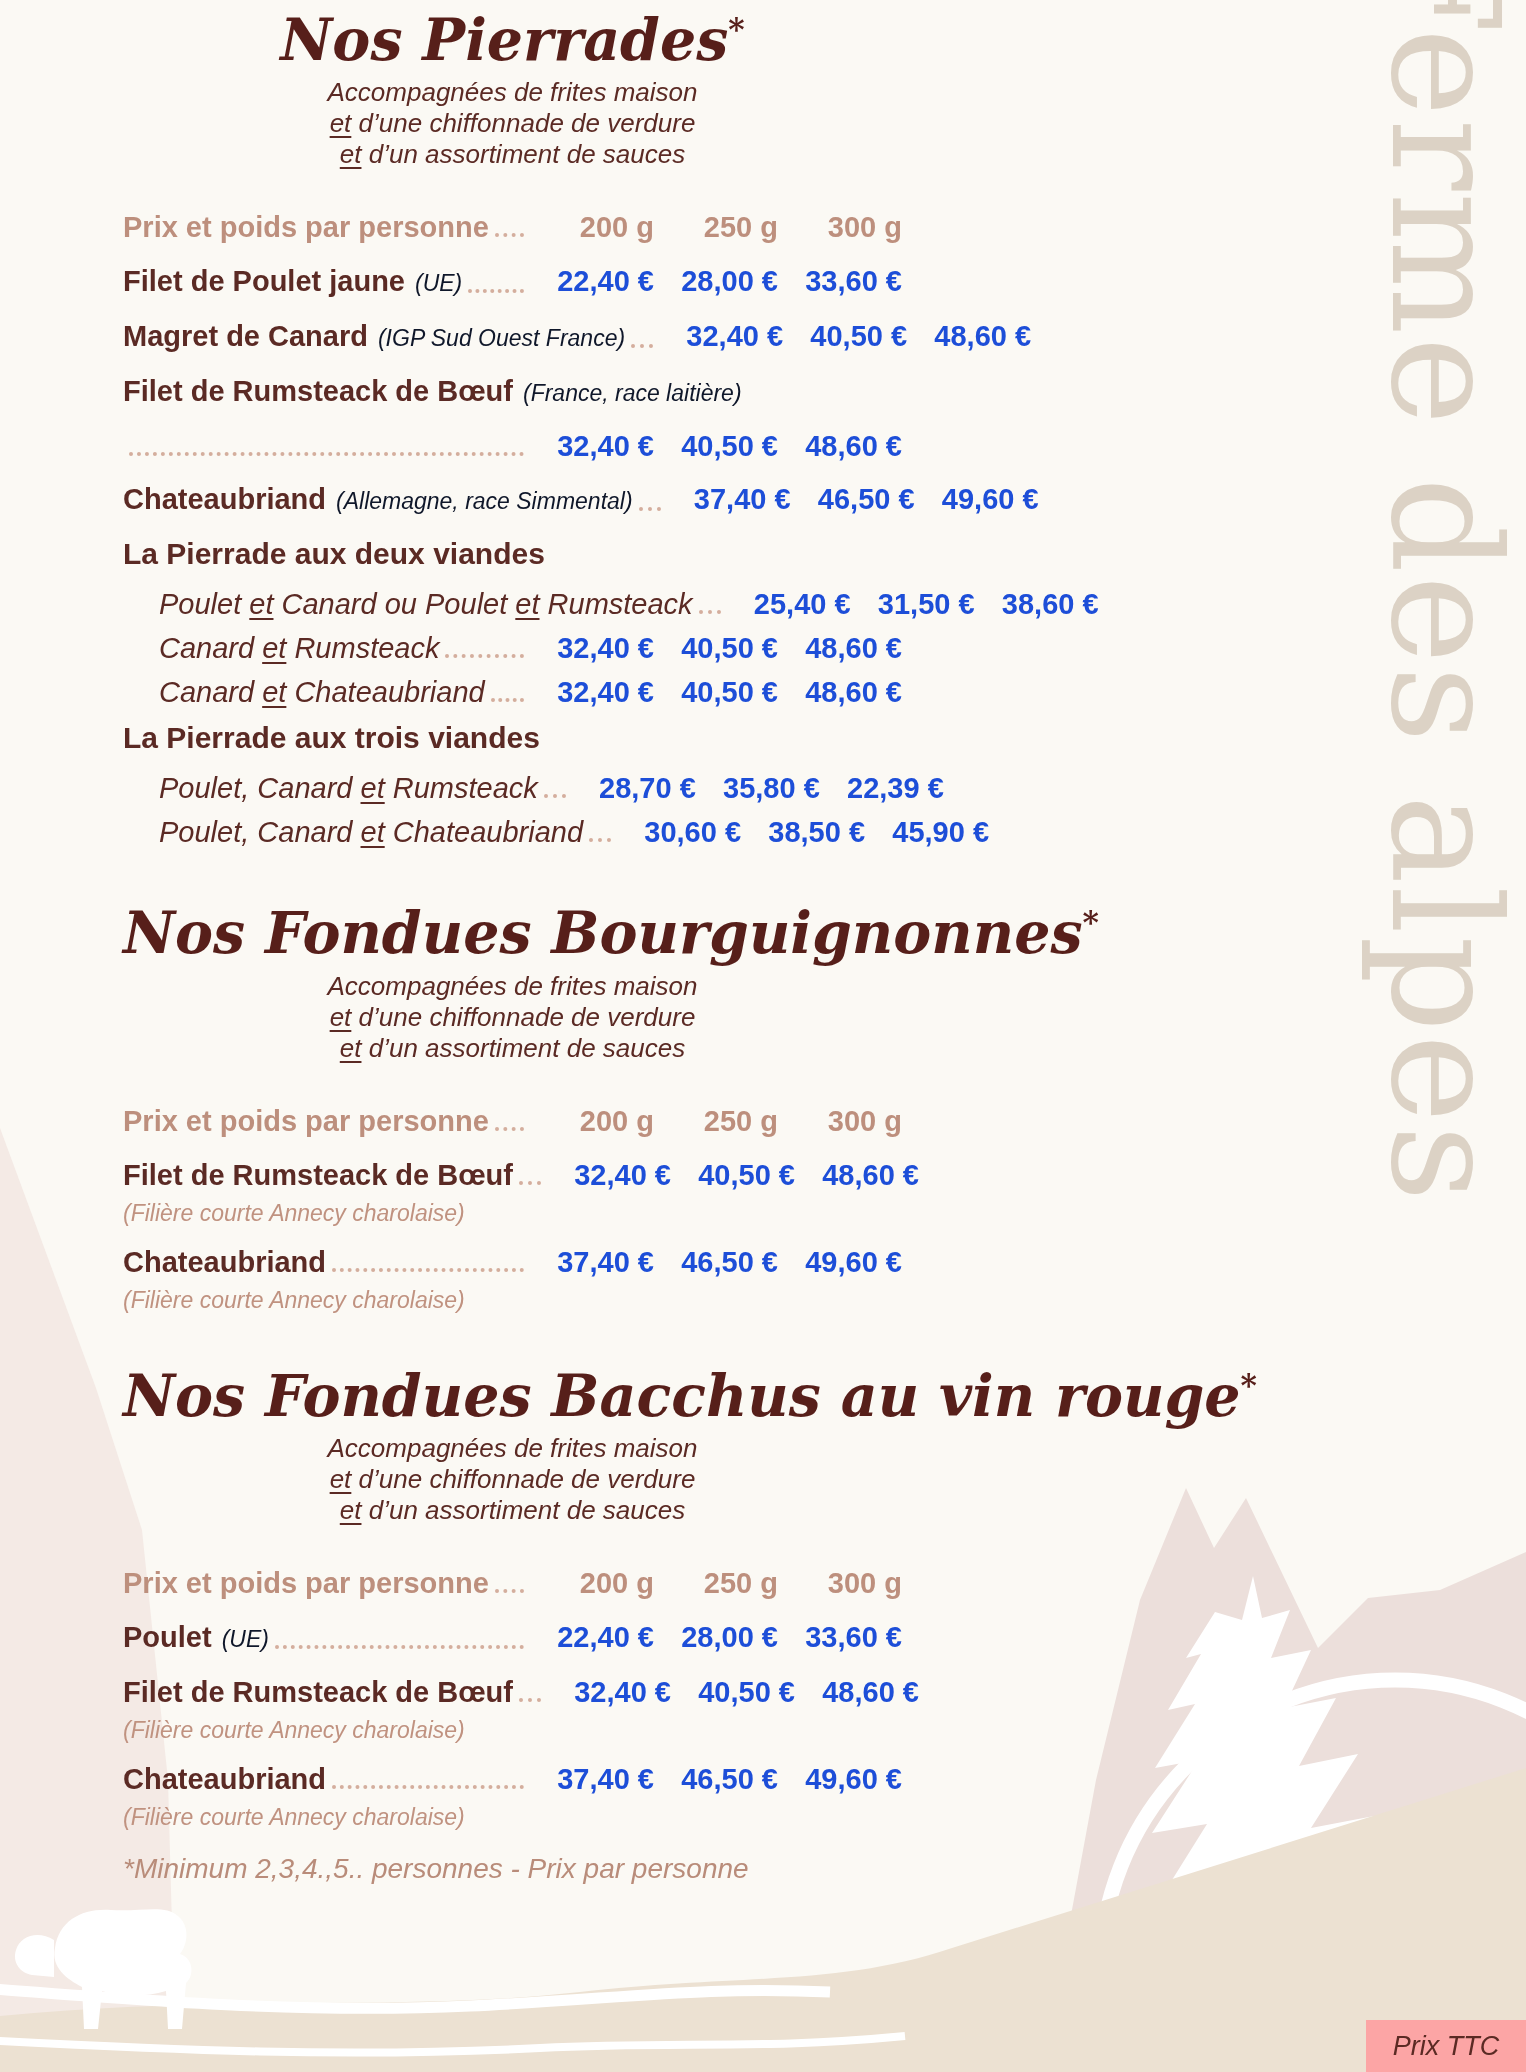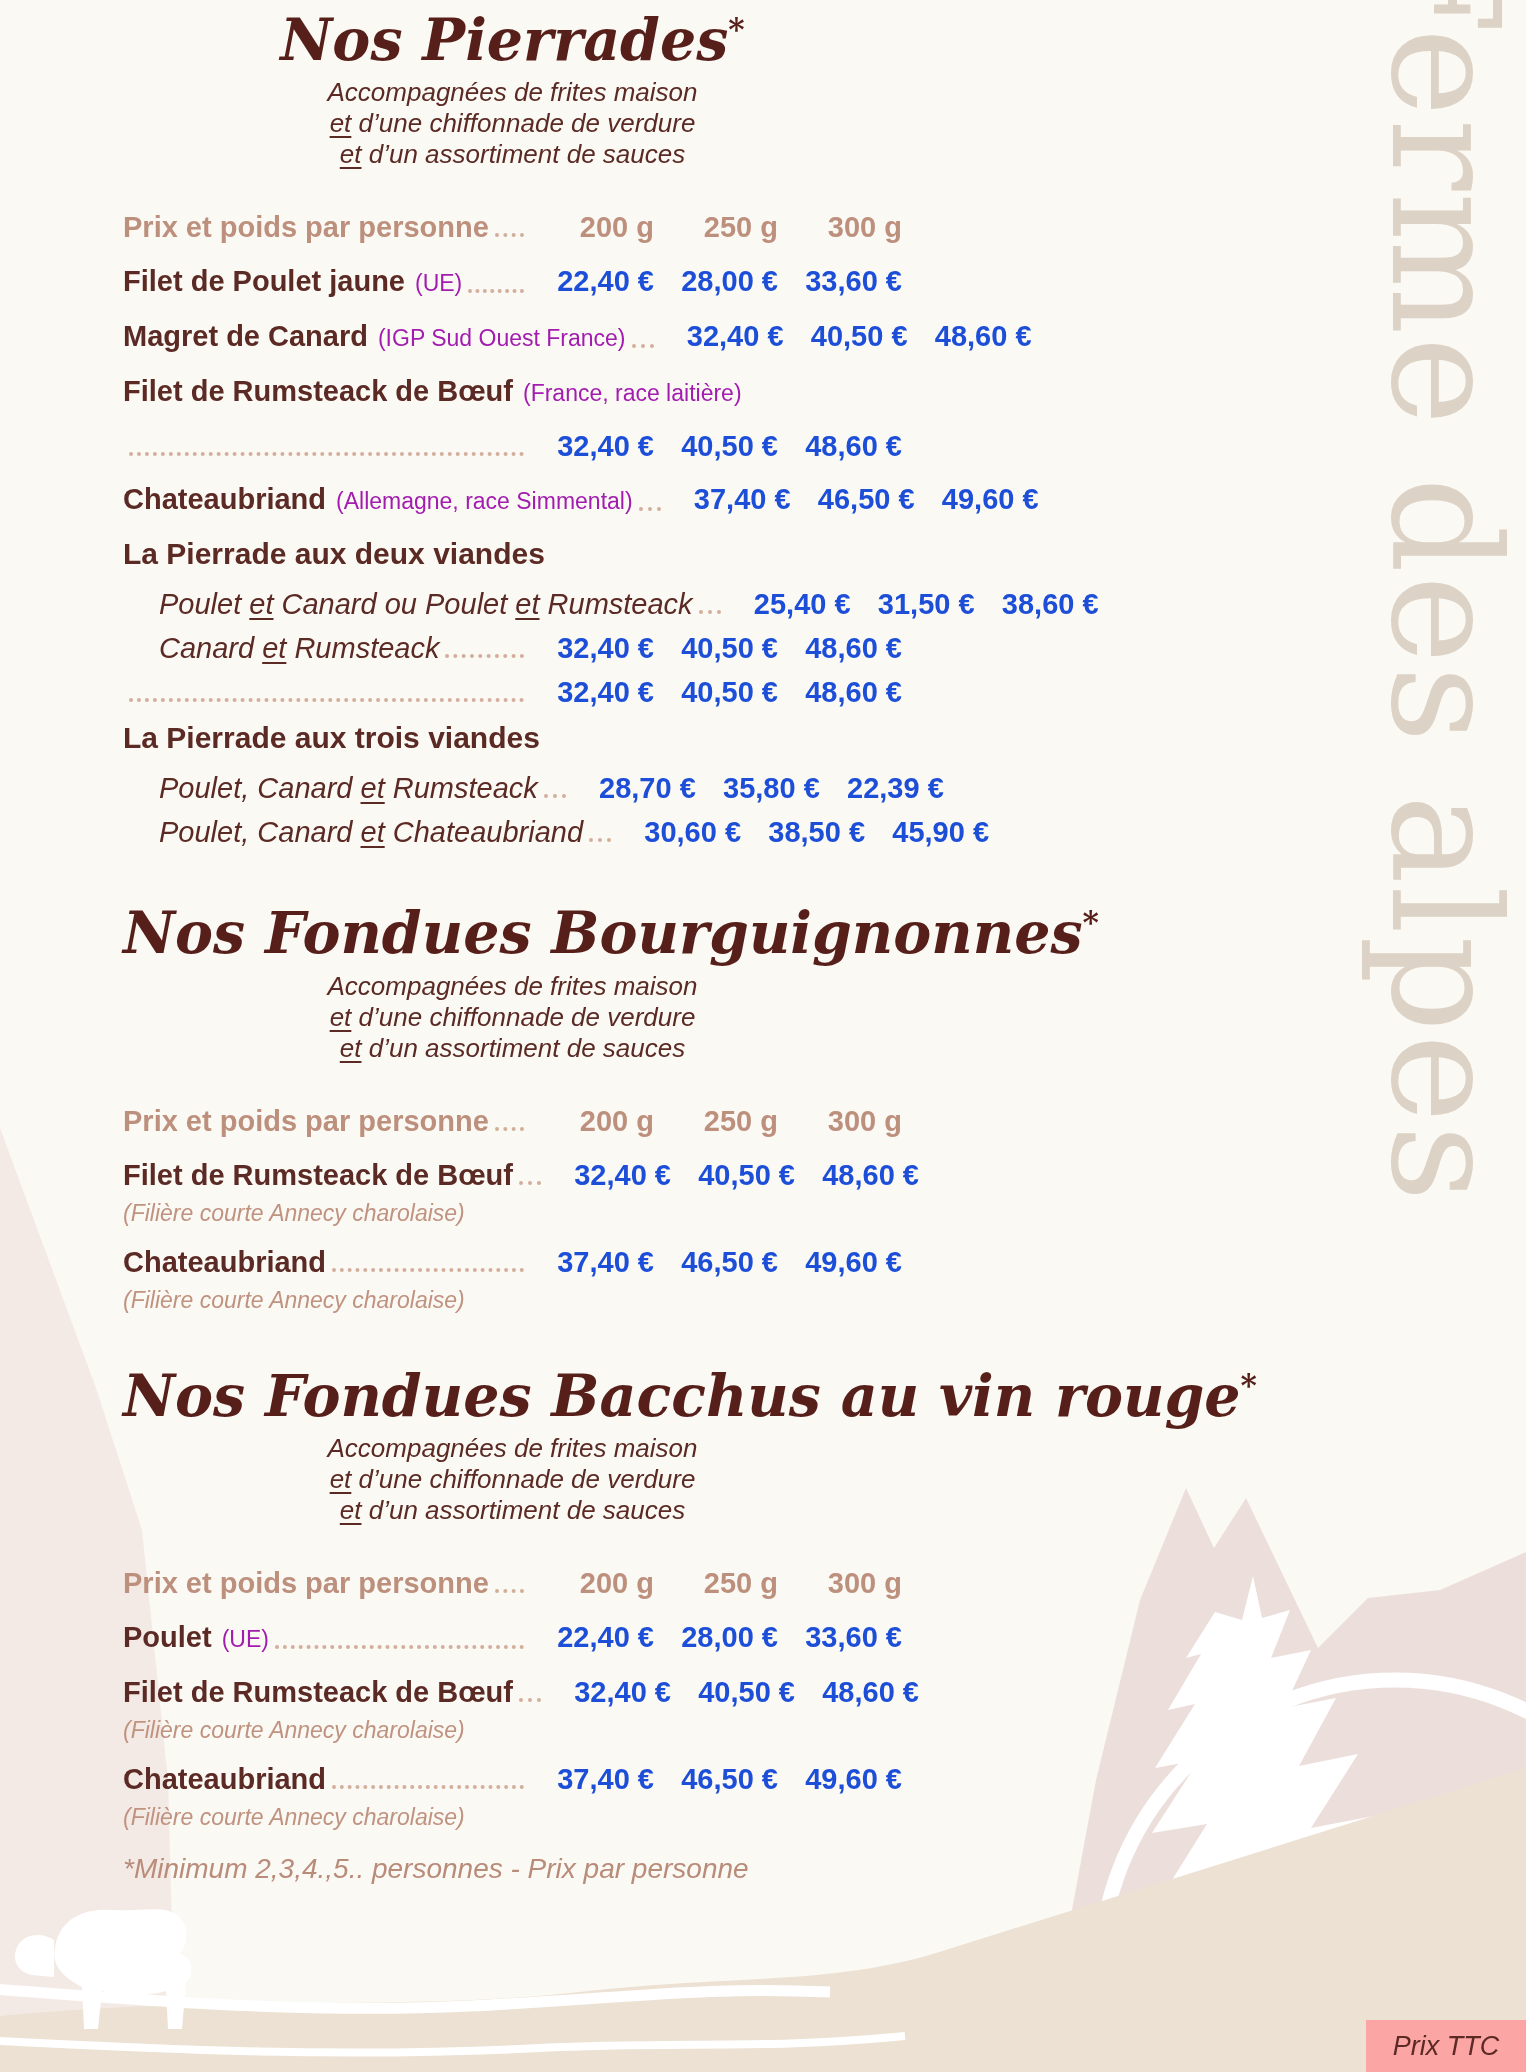--- a/index.html
+++ b/index.html
@@ -27,21 +27,21 @@
   }
   .sec-title sup{font-size:55%;}
   .subtitle{text-align:center;font-style:italic;color:#5b2a24;font-size:26px;line-height:31px;margin-top:2px;}
   u{text-underline-offset:4px;}
   .row{display:flex;align-items:baseline;line-height:38px;}
   .row.hdr{margin-top:38px;margin-bottom:16px;}
   .itemrow{margin-bottom:15px;}
   .price-line{margin-bottom:15px;}
   .name{font-weight:bold;font-size:29px;color:#5b2a24;white-space:nowrap;}
   .hdr .hname{font-weight:bold;font-size:29px;color:#bd8f7d;white-space:nowrap;}
-  .note{font-size:23px;color:#a21caf;margin-left:10px;white-space:nowrap;}
+  .note{font-style:italic;font-size:23px;color:#0f172a;margin-left:10px;white-space:nowrap;}
   .leader{flex:1;min-width:22px;align-self:flex-end;margin:0 6px 9px 6px;border-bottom:4px dotted #d4ae9d;}
   .price{flex:0 0 124px;text-align:right;font-weight:bold;font-size:29px;color:#1d4ed8;white-space:nowrap;}
   .hdr .price{color:#bd8f7d;}
   .subheader{font-weight:bold;font-size:30px;color:#5b2a24;line-height:38px;margin:8px 0 12px;}
   .subrow{margin-bottom:6px;}
   .subrow .name{font-weight:normal;font-style:italic;padding-left:36px;}
   .note-below{font-style:italic;font-size:23px;color:#c09280;line-height:28px;margin:-10px 0 16px;}
   .section + .section{margin-top:46px;}
   .footer-note{text-align:left;font-style:italic;font-size:28px;color:#b98c7a;margin-top:22px;}
   
@@ -141,20 +141,21 @@
           <span class="price">38,60 €</span>
         </div>
         <div class="row subrow">
           <span class="name">Canard <u>et</u> Rumsteack</span>
           <span class="leader"></span>
           <span class="price">32,40 €</span>
           <span class="price">40,50 €</span>
           <span class="price">48,60 €</span>
         </div>
         <div class="row subrow">
+          <span class="name">Canard <u>et</u> Chateaubriand</span>
           <span class="leader"></span>
           <span class="price">32,40 €</span>
           <span class="price">40,50 €</span>
           <span class="price">48,60 €</span>
         </div>
         <div class="subheader">La Pierrade aux trois viandes</div>
         <div class="row subrow">
           <span class="name">Poulet, Canard <u>et</u> Rumsteack</span>
           <span class="leader"></span>
           <span class="price">28,70 €</span>

